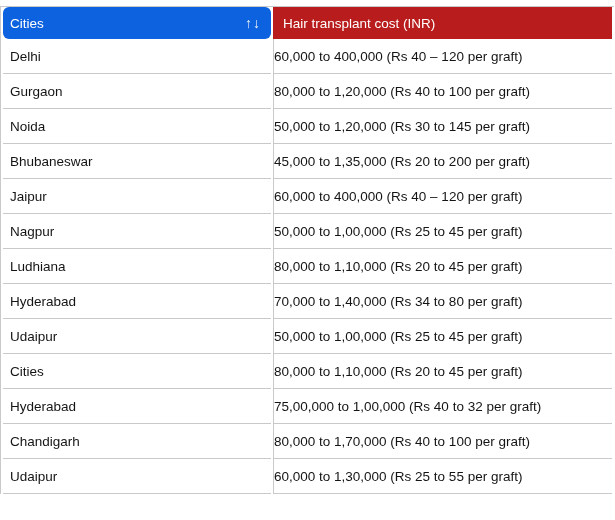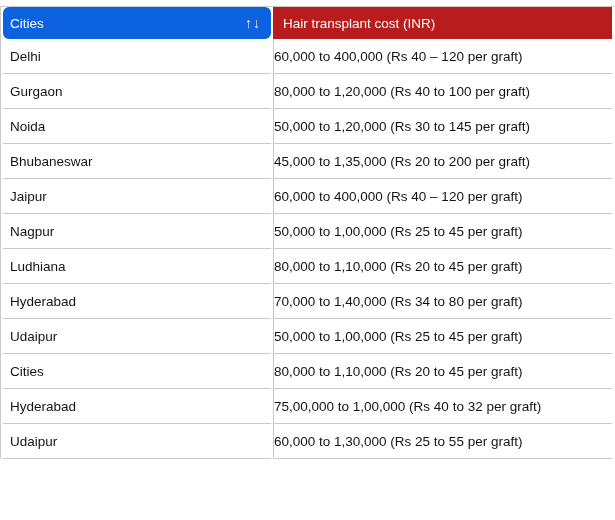--- a/index.html
+++ b/index.html
@@ -134,20 +134,24 @@
   <tr>
     <td class="td-city">Cities</td>
     <td class="td-cost">80,000 to 1,10,000 (Rs 20 to 45 per graft)</td>
   </tr>
 
   <tr>
     <td class="td-city">Hyderabad</td>
     <td class="td-cost">75,00,000 to 1,00,000 (Rs 40 to 32 per graft)</td>
   </tr>
 
+  <tr>
+    <td class="td-city">Chandigarh</td>
+    <td class="td-cost">80,000 to 1,70,000 (Rs 40 to 100 per graft)</td>
+  </tr>
 
   <tr>
     <td class="td-city">Udaipur</td>
     <td class="td-cost">60,000 to 1,30,000 (Rs 25 to 55 per graft)</td>
   </tr>
 </tbody>
   </table>
 </div>
 
 </body></html>

